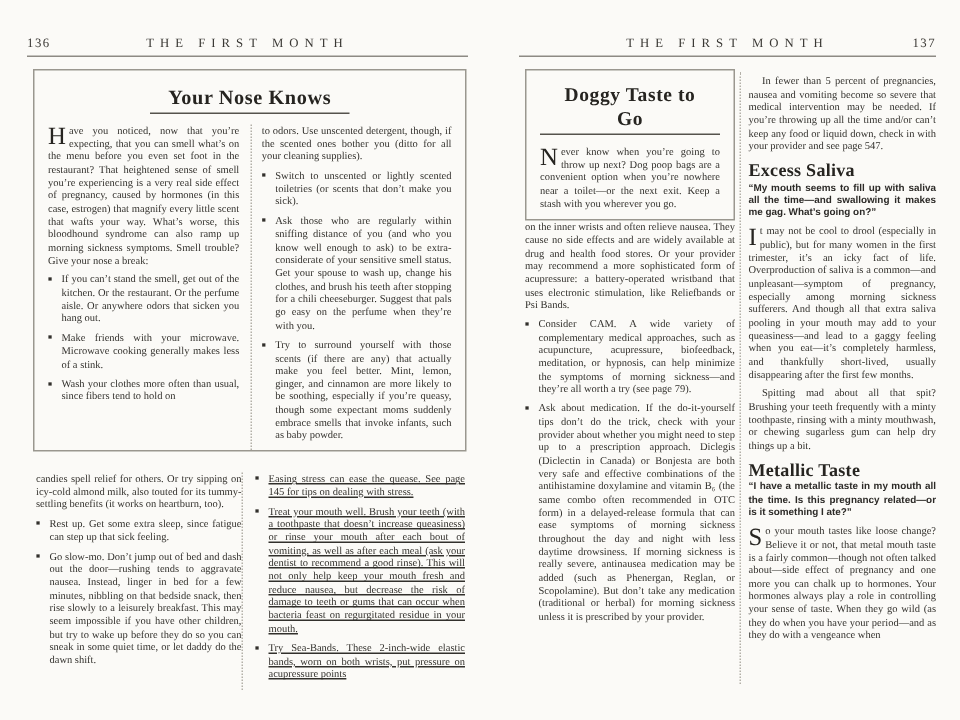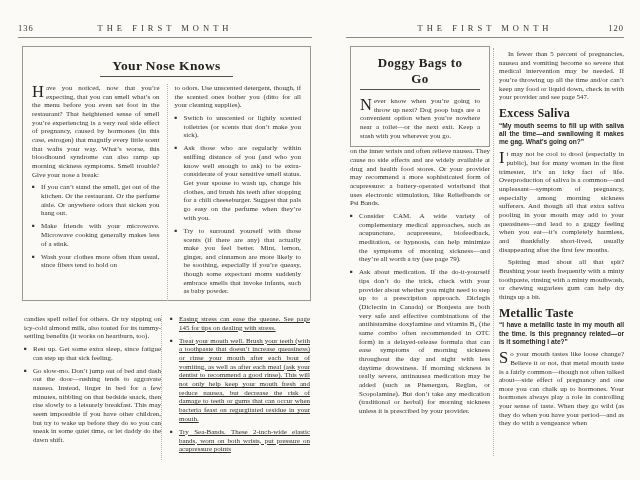--- a/index.html
+++ b/index.html
@@ -83,28 +83,28 @@
   <div class="abs bodytext" style="left:170px;top:315px;width:140px;text-decoration:underline;">
     <ul class="sq">
         <li><span>Easing stress can ease the quease. See page 145 for tips on dealing with stress.</span></li>
         <li><span>Treat your mouth well. Brush your teeth (with a toothpaste that doesn’t increase queasiness) or rinse your mouth after each bout of vomiting, as well as after each meal (ask your dentist to recommend a good rinse). This will not only help keep your mouth fresh and reduce nausea, but decrease the risk of damage to teeth or gums that can occur when bacteria feast on regurgitated residue in your mouth.</span></li>
         <li><span>Try Sea-Bands. These 2-inch-wide elastic bands, worn on both wrists, put pressure on acupressure points</span></li>
       </ul>
   </div>
 
   <div class="runhead-row" style="left:346px;top:23px;width:278px;">
     <span class="runhead">THE FIRST MONTH</span>
-    <span class="folio" style="right:0;">120</span>
+    <span class="folio" style="right:0;">137</span>
   </div>
   <div class="headrule" style="left:346px;top:37px;width:278px;"></div>
 
   <div class="abs" style="left:350px;top:46px;width:140px;">
     <div class="sidebox" style="position:static;width:140px;padding:4px 9px 6px 9px;">
       <div class="boxtitle-wrap">
-        <span class="boxtitle" style="font-size:13px;">Doggy Bags to Go</span>
+        <span class="boxtitle" style="font-size:13px;">Doggy Taste to Go</span>
       </div>
       <div class="bodytext">
         <p class="noindent" style="margin:0;"><span class="dropcap">N</span><span>ever know when you’re going to throw up next? Dog poop bags are a convenient option when you’re nowhere near a toilet—or the next exit. Keep a stash with you wherever you go.</span></p>
       </div>
     </div>
     <div class="bodytext" style="margin-top:0;">
       <p class="noindent">on the inner wrists and often relieve nausea. They cause no side effects and are widely available at drug and health food stores. Or your provider may recommend a more sophisticated form of acupressure: a battery-operated wristband that uses electronic stimulation, like Reliefbands or Psi Bands.</p>
       <ul class="sq">
           <li><span>Consider CAM. A wide variety of complementary medical approaches, such as acupuncture, acupressure, biofeedback, meditation, or hypnosis, can help minimize the symptoms of morning sickness—and they’re all worth a try (see page 79).</span></li>
           <li><span>Ask about medication. If the do-it-yourself tips don’t do the trick, check with your provider about whether you might need to step up to a prescription approach. Diclegis (Diclectin in Canada) or Bonjesta are both very safe and effective combinations of the antihistamine doxylamine and vitamin B₆ (the same combo often recommended in OTC form) in a delayed-release formula that can ease symptoms of morning sickness throughout the day and night with less daytime drowsiness. If morning sickness is really severe, antinausea medication may be added (such as Phenergan, Reglan, or Scopolamine). But don’t take any medication (traditional or herbal) for morning sickness unless it is prescribed by your provider.</span></li>

